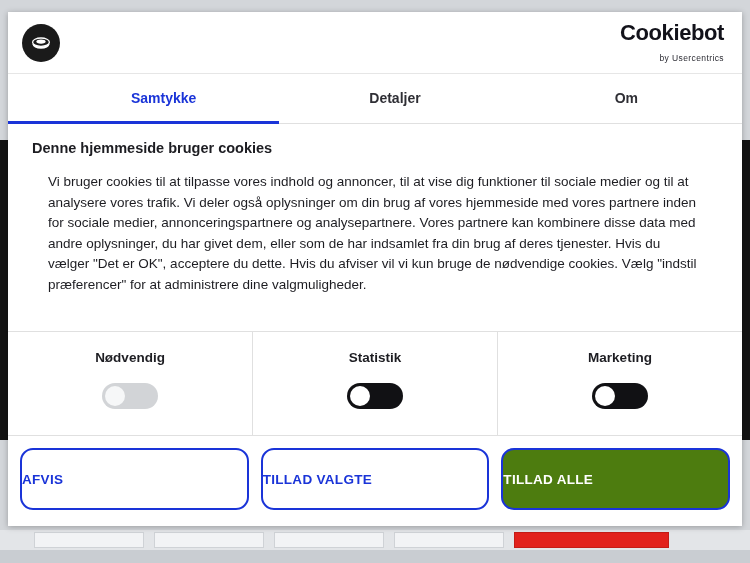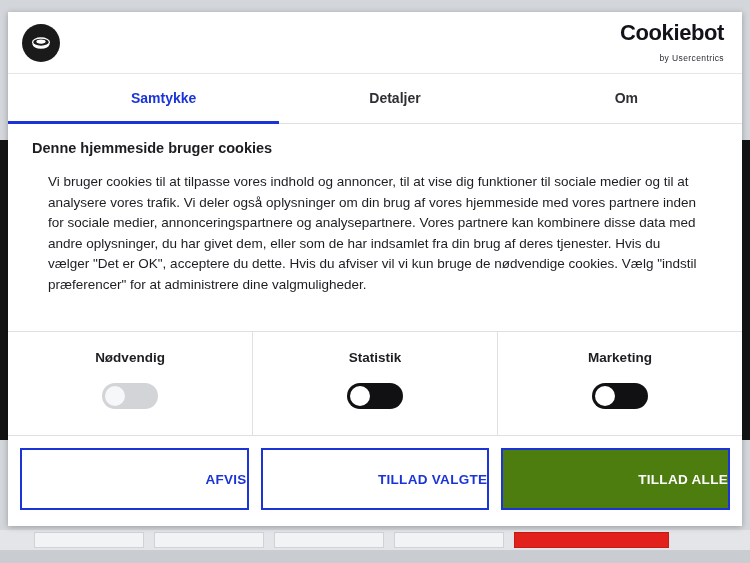--- a/index.html
+++ b/index.html
@@ -163,25 +163,26 @@
   }
 
   .cb-actions {
     display: flex;
     gap: 12px;
     padding: 12px 12px 16px 12px;
   }
   .cb-btn {
     flex: 1;
     height: 62px;
-    display: flex; align-items: center; justify-content: flex-end;
+    display: flex; align-items: center; justify-content: flex-start;
     font-size: 13.5px;
     font-weight: bold;
     letter-spacing: .3px;
     cursor: pointer;
+    border-radius: 13px;
   }
   .cb-btn.outline {
     border: 2px solid #1a34d8;
     color: #1a34d8;
     background: #ffffff;
   }
   .cb-btn.solid {
     background: #4d7c0f;
     border: 2px solid #1a34d8;
     color: #ffffff;

